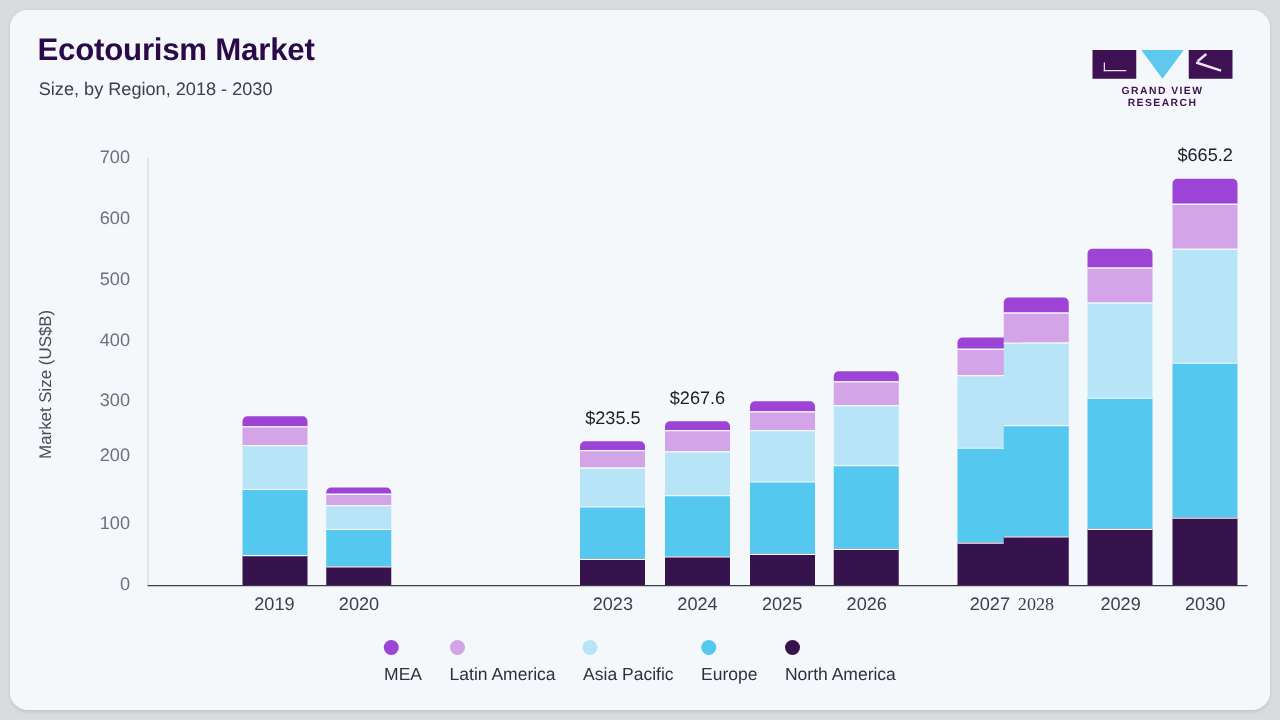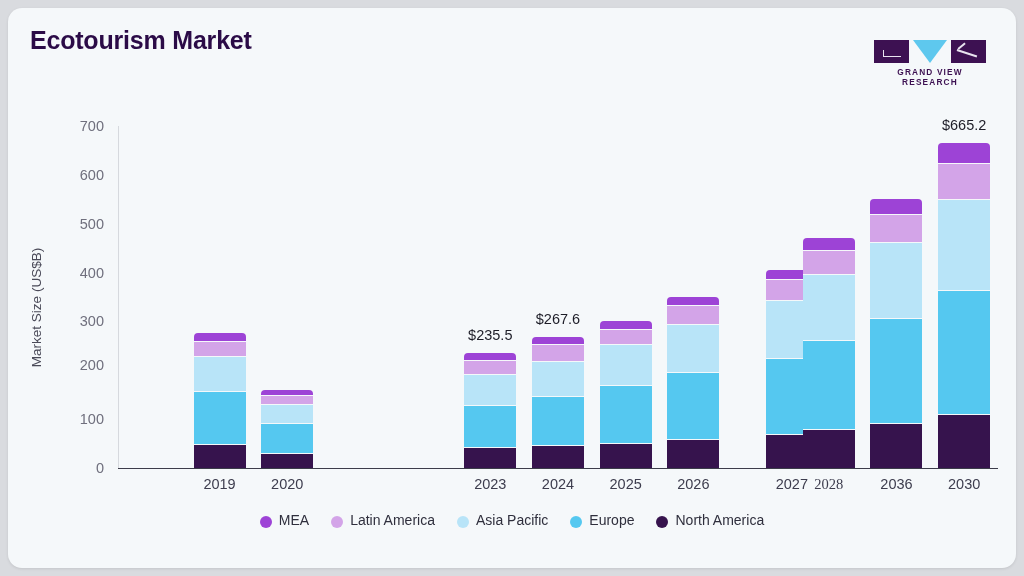--- a/index.html
+++ b/index.html
@@ -234,41 +234,43 @@
     left: 0;
     top: 408px;
     width: 1008px;
     display: flex;
     justify-content: center;
     align-items: center;
     gap: 22px;
   }
   .legend-item {
     display: flex;
-    align-items: flex-end;
+    align-items: flex-start;
     gap: 7px;
+    flex-direction: column;
   }
   .legend-dot {
     width: 12px;
     height: 12px;
     border-radius: 50%;
     flex: 0 0 auto;
   }
   .legend-label {
     font-size: 14px;
     color: #2f2f3d;
   }
 </style>
 </head>
 <body>
 
 <div id="card">
 
   <div id="header">
     <div id="title">Ecotourism Market</div>
+    <div id="subtitle">Size, by Region, 2018 - 2030</div>
 
     <div id="logo">
       <div id="logo-marks">
         <div class="logo-box left">
           <div class="logo-g"></div>
         </div>
         <div id="logo-tri"></div>
         <div class="logo-box right">
           <div class="logo-r"></div>
         </div>
@@ -374,21 +376,21 @@
           <div class="xtick">2028</div>
         </div>
         <div class="bar-group" style="left: 744.615px; width: 67.6923px;">
           <div class="bar-stack" style="width: 52px; left: 7.84615px;">
             <div class="seg top-seg" style="height: 14.1686px; background: rgb(157, 67, 214);"></div>
             <div class="seg" style="height: 28.3371px; background: rgb(211, 164, 232);"></div>
             <div class="seg" style="height: 75.7286px; background: rgb(184, 228, 248);"></div>
             <div class="seg" style="height: 105.043px; background: rgb(85, 200, 240);"></div>
             <div class="seg bottom-seg" style="height: 45.4371px; background: rgb(54, 19, 77);"></div>
           </div>
-          <div class="xtick">2036</div>
+          <div class="xtick">2029</div>
         </div>
         <div class="bar-group" style="left: 812.308px; width: 67.6923px;">
           <div class="bar-stack" style="width: 52px; left: 7.84615px;">
             <div class="seg top-seg" style="height: 19.6406px; background: rgb(157, 67, 214);"></div>
             <div class="seg" style="height: 36.6429px; background: rgb(211, 164, 232);"></div>
             <div class="seg" style="height: 90.3857px; background: rgb(184, 228, 248);"></div>
             <div class="seg" style="height: 124.586px; background: rgb(85, 200, 240);"></div>
             <div class="seg bottom-seg" style="height: 53.7429px; background: rgb(54, 19, 77);"></div>
           </div>
           <div class="bar-label" style="top: 13.0023px;">$665.2</div>

